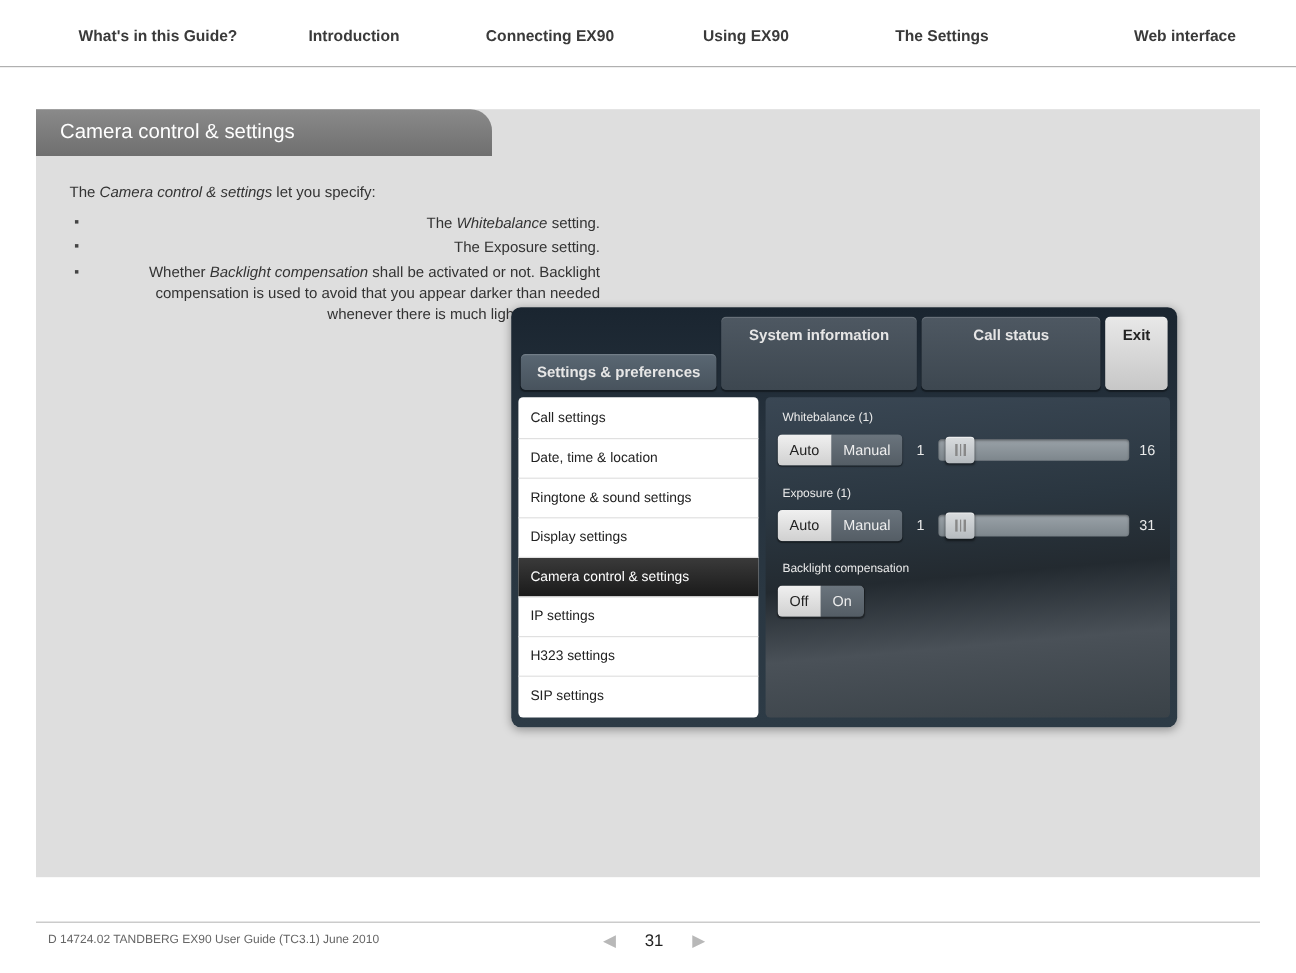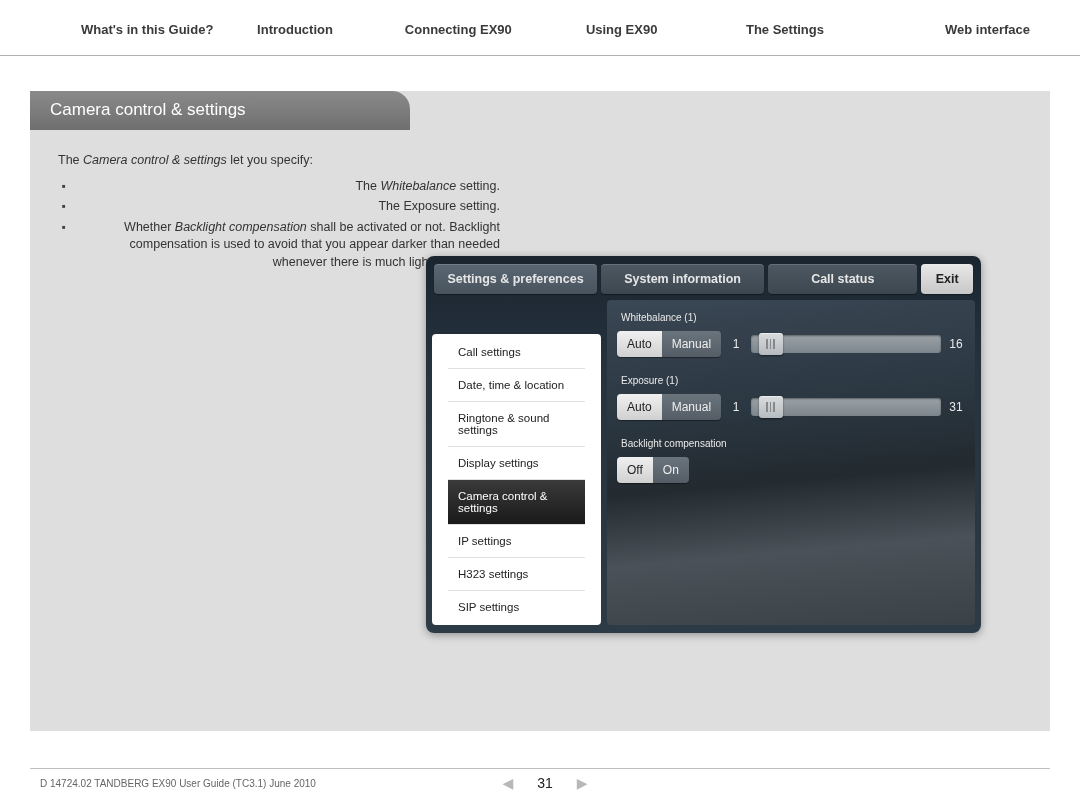--- a/index.html
+++ b/index.html
@@ -20,21 +20,21 @@
   }
   .nav-item {
     flex: 1;
     text-align: center;
     font-size: 13px;
     font-weight: bold;
     color: #3a3a3a;
     padding-bottom: 14px;
     cursor: pointer;
   }
-  .nav-item:first-child { text-align: right; padding-left: 20px; }
+  .nav-item:first-child { text-align: center; padding-left: 20px; }
   .nav-item:last-child { text-align: right; padding-right: 20px; }
   .content-area {
     background: #dedede;
     margin: 35px 30px 0 30px;
     padding-bottom: 110px;
     min-height: 640px;
     position: relative;
   }
   .header-pill {
     background: linear-gradient(#8a8a8a, #6f6f6f);
@@ -79,36 +79,35 @@
     color: #e6e6e6;
     font-size: 12.5px;
     font-weight: bold;
     padding: 8px 0;
     text-align: center;
     border-radius: 4px;
     box-shadow: inset 0 1px 0 rgba(255,255,255,0.15), 0 1px 1px rgba(0,0,0,0.4);
     cursor: pointer;
   }
   .dtab.active { background: linear-gradient(#5a6773, #48535d); }
-  .dtab-settings { width: 164px; }
+  .dtab-settings { width: 164px; margin-top: 31px; }
   .dtab-sys { width: 164px; }
   .dtab-call { width: 150px; }
   .dtab-exit {
     width: 52px;
     background: linear-gradient(#e8e8e8, #c7c7c7);
     color: #222;
   }
   .device-body { display: flex; gap: 6px; }
   .sidebar-list {
-    width: 169px;
+    width: 200px;
     background: #fff;
     border-radius: 4px;
-    padding: 2px 16px;
+    padding: 2px 0;
     font-size: 11.5px;
-    margin-top: 34px;
   }
   .side-item {
     padding: 10px 10px;
     border-bottom: 1px solid #e0e0e0;
     cursor: pointer;
     color: #222;
   }
   .side-item:last-child { border-bottom: none; }
   .side-item.selected {
     background: linear-gradient(#3a3a3a, #1a1a1a);

